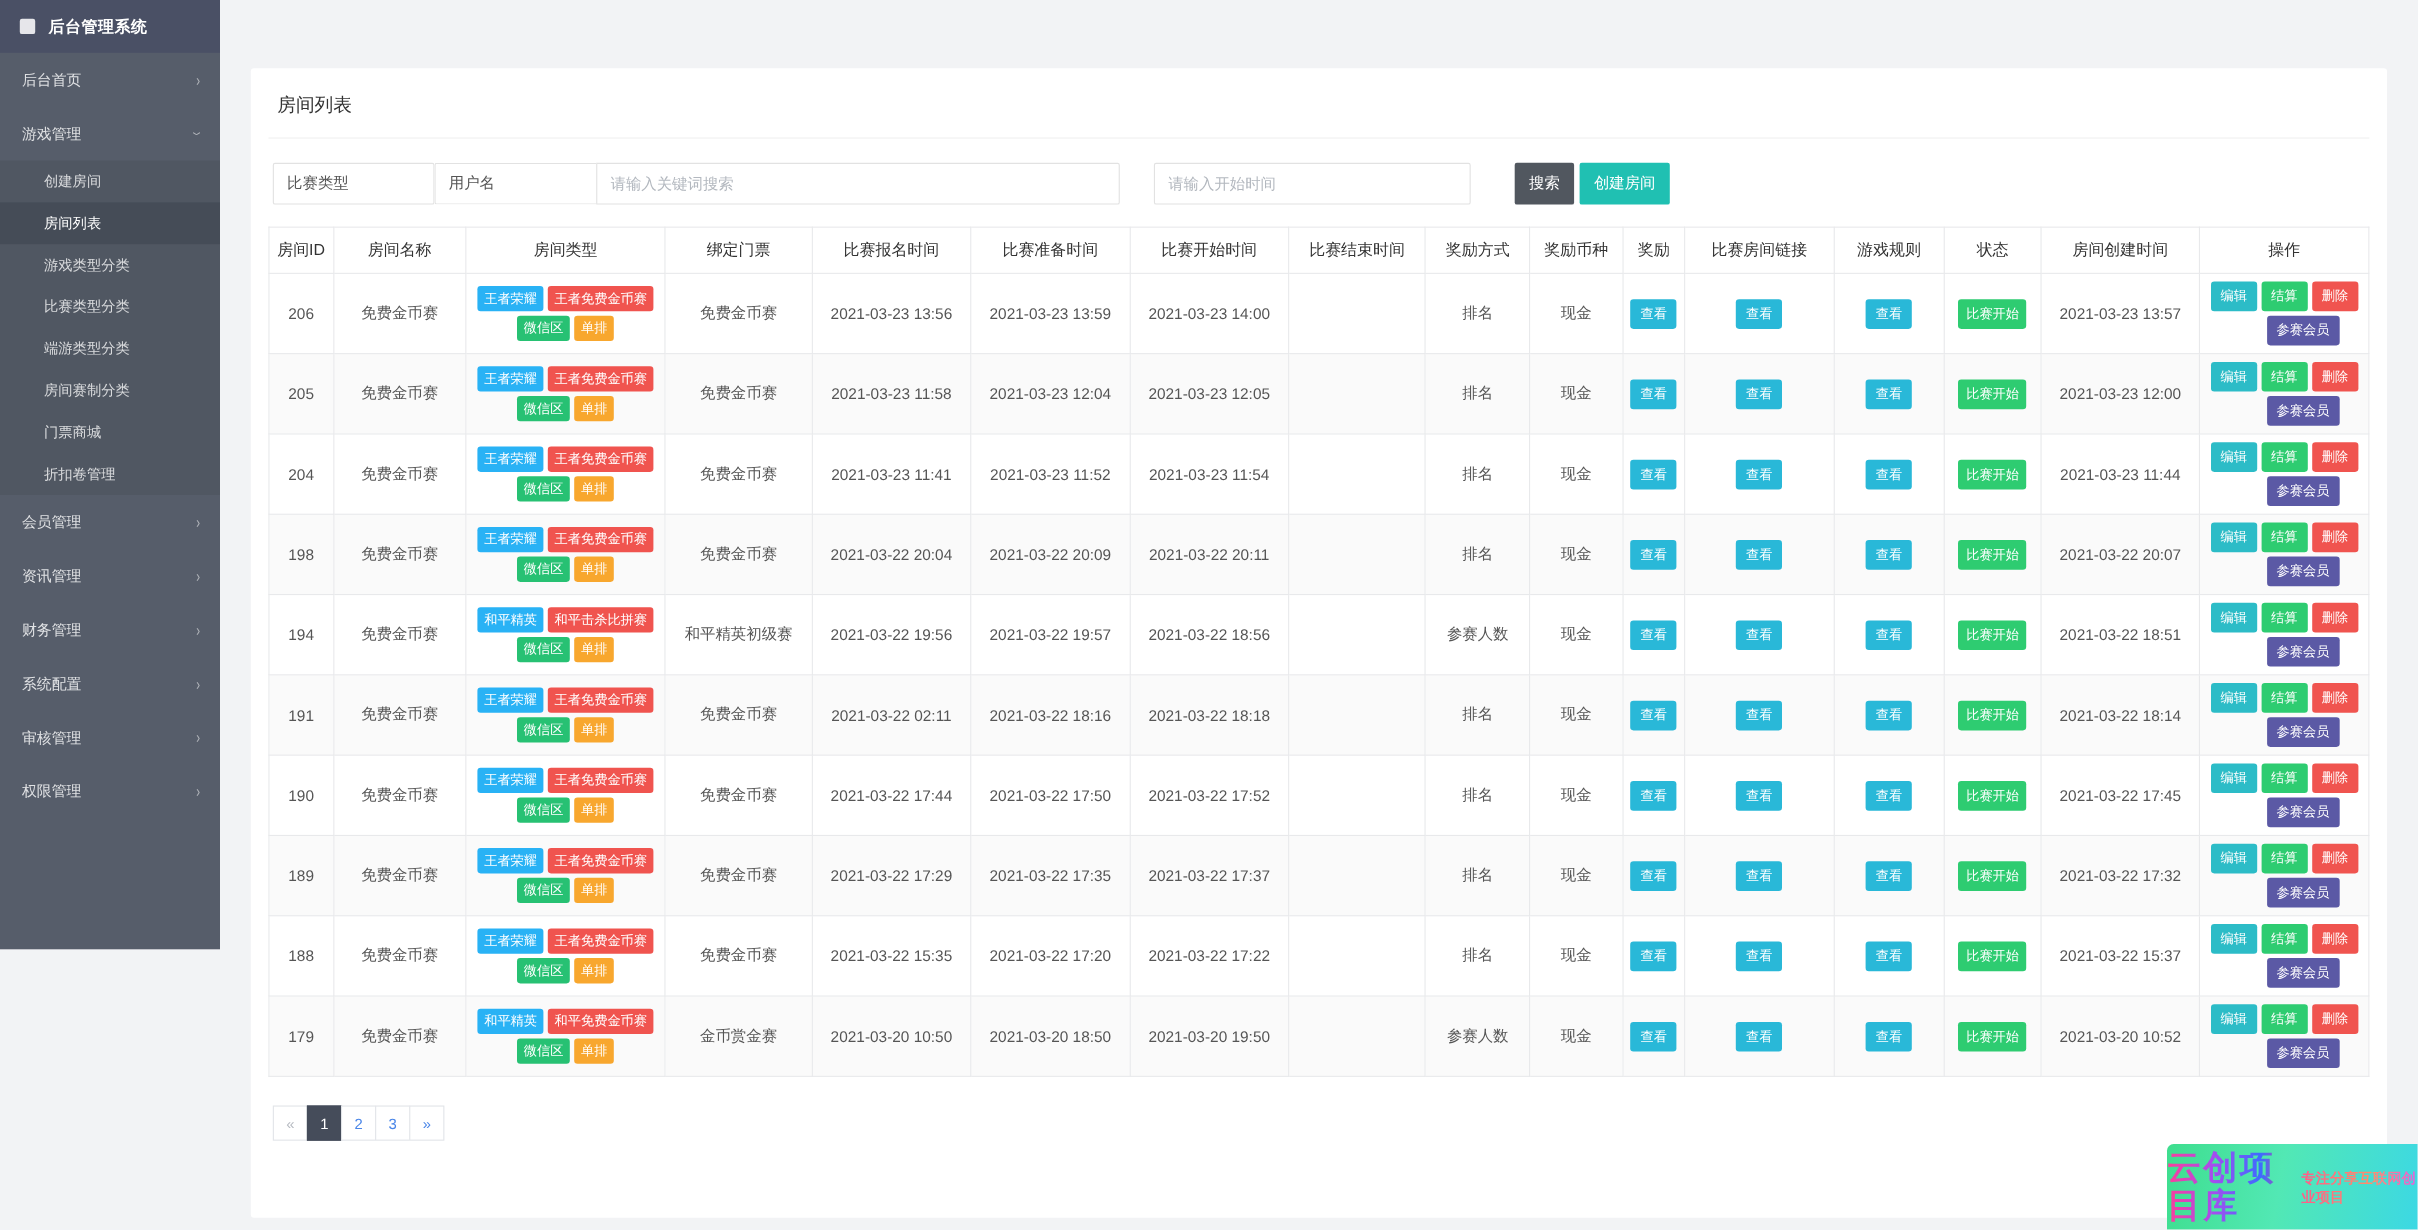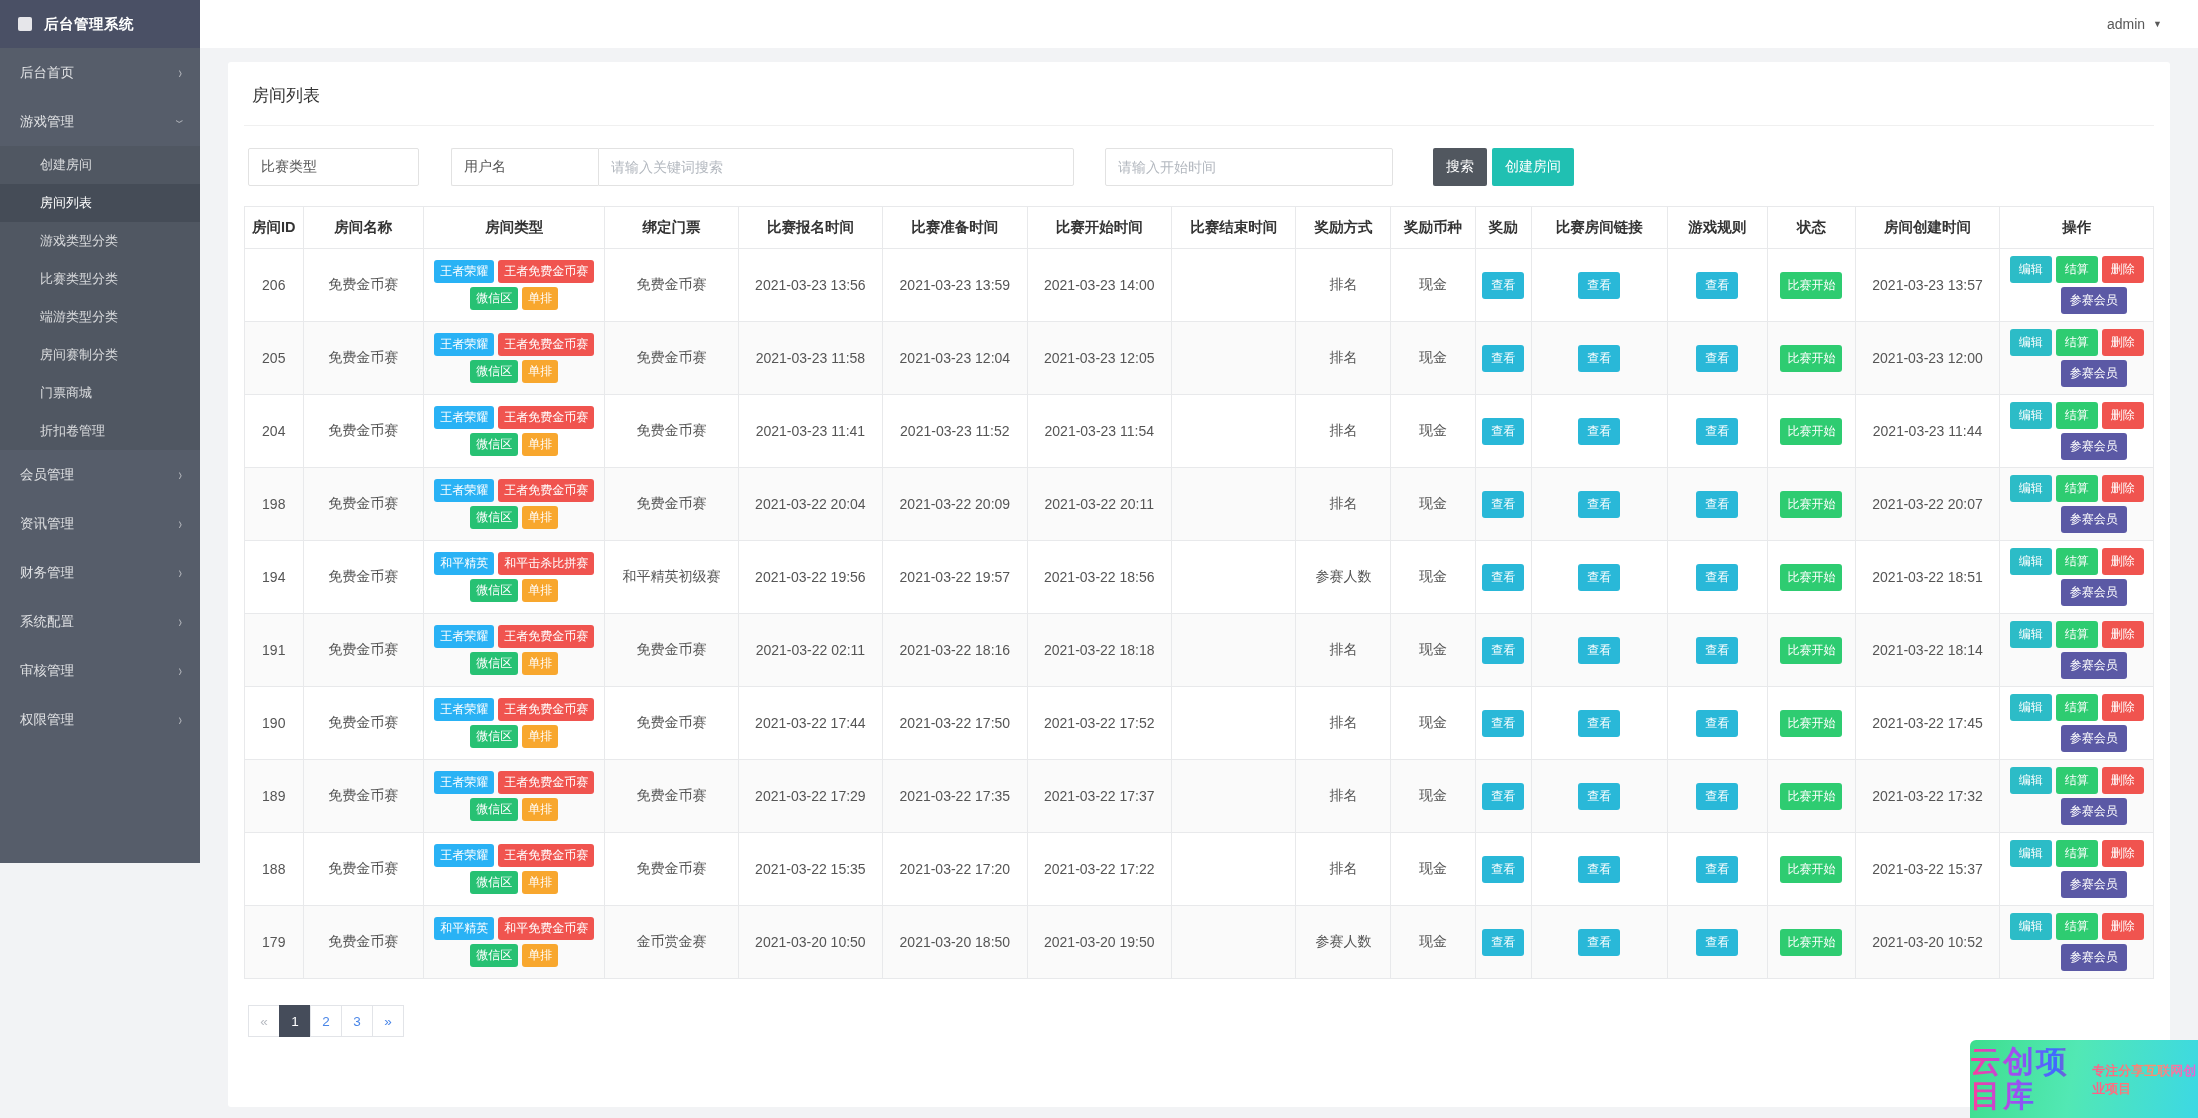--- a/index.html
+++ b/index.html
@@ -25,33 +25,33 @@
 
   
   .content { position:absolute; left:200px; top:48px; right:0; bottom:0; padding:14px 28px; }
   .card { background:#fff; border-radius:3px; padding:0 16px 70px 16px; min-height:972px; }
   .card-title { font-size:17px; color:#333; padding:22px 8px 18px 8px; border-bottom:1px solid #f0f0f0; }
 
   
   .filters { display:flex; align-items:center; padding:22px 4px 20px 4px; }
   .f-input { height:38px; border:1px solid #e2e2e2; border-radius:2px; padding:0 12px; font-size:14px; color:#555; background:#fff; outline:none; font-family:inherit; }
   .f-input::placeholder { color:#b3b8bf; }
-  .w-type { width:171px; margin-right:32px; }
+  .w-type { width:147px; margin-right:0; }
   .w-user { width:147px; border-right:none; border-radius:2px 0 0 2px; }
   .w-keyword { width:476px; margin-right:31px; border-radius:0 2px 2px 0; }
   .w-start { width:288px; margin-right:40px; }
   .w-end { width:298px; margin-right:15px; }
   .btn { border:none; border-radius:2px; color:#fff; font-size:14px; cursor:pointer; font-family:inherit; }
   .btn-search { height:38px; width:54px; background:var(--dark_btn); margin-right:5px; }
   .btn-create { height:38px; width:82px; background:var(--accent_teal); }
 
   
   table { width:100%; border-collapse:collapse; table-layout:fixed; }
   th, td { border:1px solid #e8e9eb; text-align:center; vertical-align:middle; font-size:14px; color:#555; padding:6px 4px; overflow:hidden; }
-  th { color:#333; font-weight:bold; height:42px; font-size:14.5px; background:#fff; }
+  th { color:#333; font-weight:normal; height:42px; font-size:14.5px; background:#fff; }
   tbody tr { height:66px; background:#fff; }
   tbody tr:nth-child(even) { background:#fafafa; }
   th:nth-child(1){width:3.2%;} th:nth-child(2){width:6.6%;} th:nth-child(3){width:9.9%;}
   th:nth-child(4){width:7.3%;} th:nth-child(5){width:7.9%;} th:nth-child(6){width:7.9%;}
   th:nth-child(7){width:7.9%;} th:nth-child(8){width:6.8%;} th:nth-child(9){width:5.2%;}
   th:nth-child(10){width:4.6%;} th:nth-child(11){width:3.1%;} th:nth-child(12){width:7.4%;}
   th:nth-child(13){width:5.5%;} th:nth-child(14){width:4.8%;} th:nth-child(15){width:7.9%;}
   th:nth-child(16){width:8.4%;}
   .badge { display:inline-block; padding:3px 6px; border-radius:3px; color:#fff; font-size:12px; margin:2px 2px; white-space:nowrap; }
   .tbtn { display:inline-block; border:none; border-radius:3px; color:#fff; font-size:12px; padding:5px 9px; cursor:pointer; margin:1px 2px; font-family:inherit; white-space:nowrap; }
@@ -123,26 +123,20 @@
           <span>审核管理</span>
           <span class="side-arrow">›</span>
         </div>
         <div class="side-item">
           <span>权限管理</span>
           <span class="side-arrow">›</span>
         </div>
       </nav>
   </aside>
 
-  <header class="topbar">
-    <div class="admin-box">
-      <span>admin</span>
-      <span class="admin-caret">▼</span>
-    </div>
-  </header>
 
   <main class="content">
     <div class="card">
       <div class="card-title">房间列表</div>
 
       <div class="filters">
         <input class="f-input w-type" readonly="" value="比赛类型" style="">
         <input class="f-input w-user" value="用户名" style="">
         <input class="f-input w-keyword" placeholder="请输入关键词搜索" style="">
         <input class="f-input w-start" placeholder="请输入开始时间" style="">

